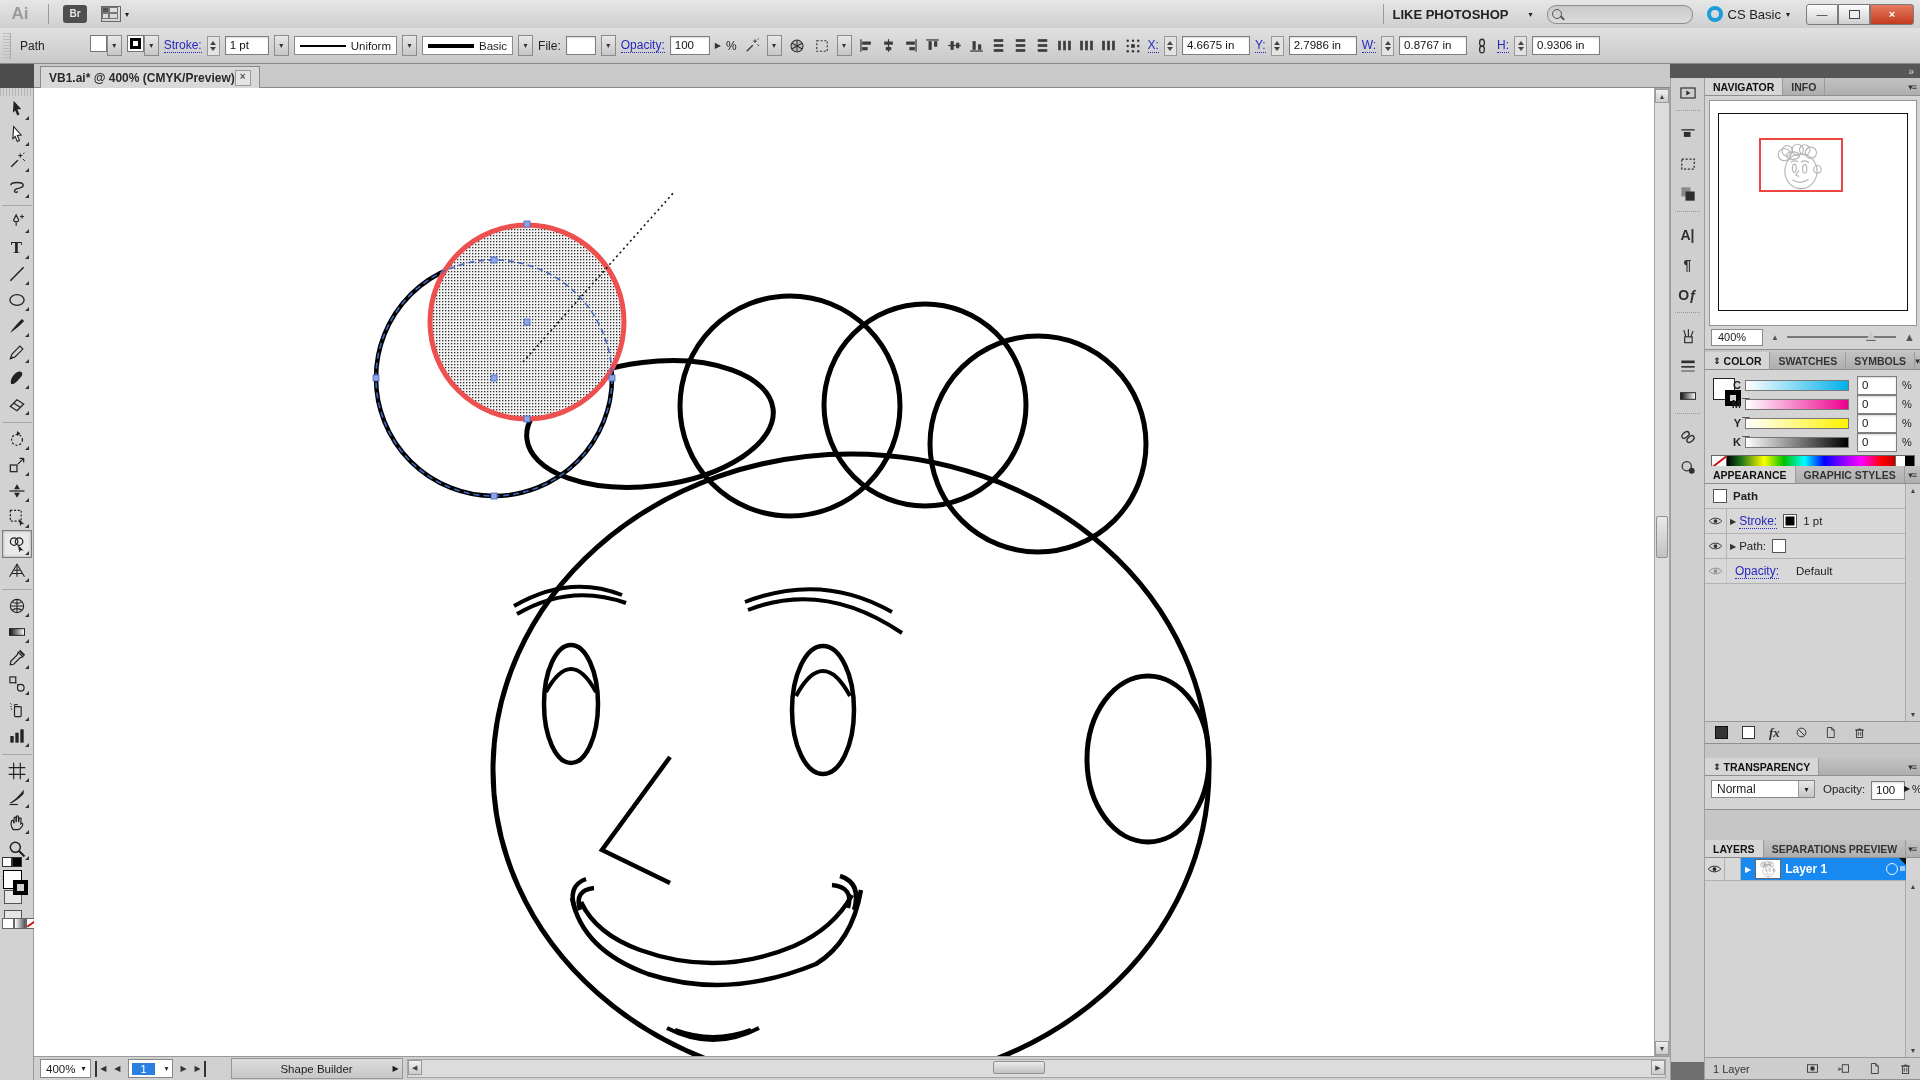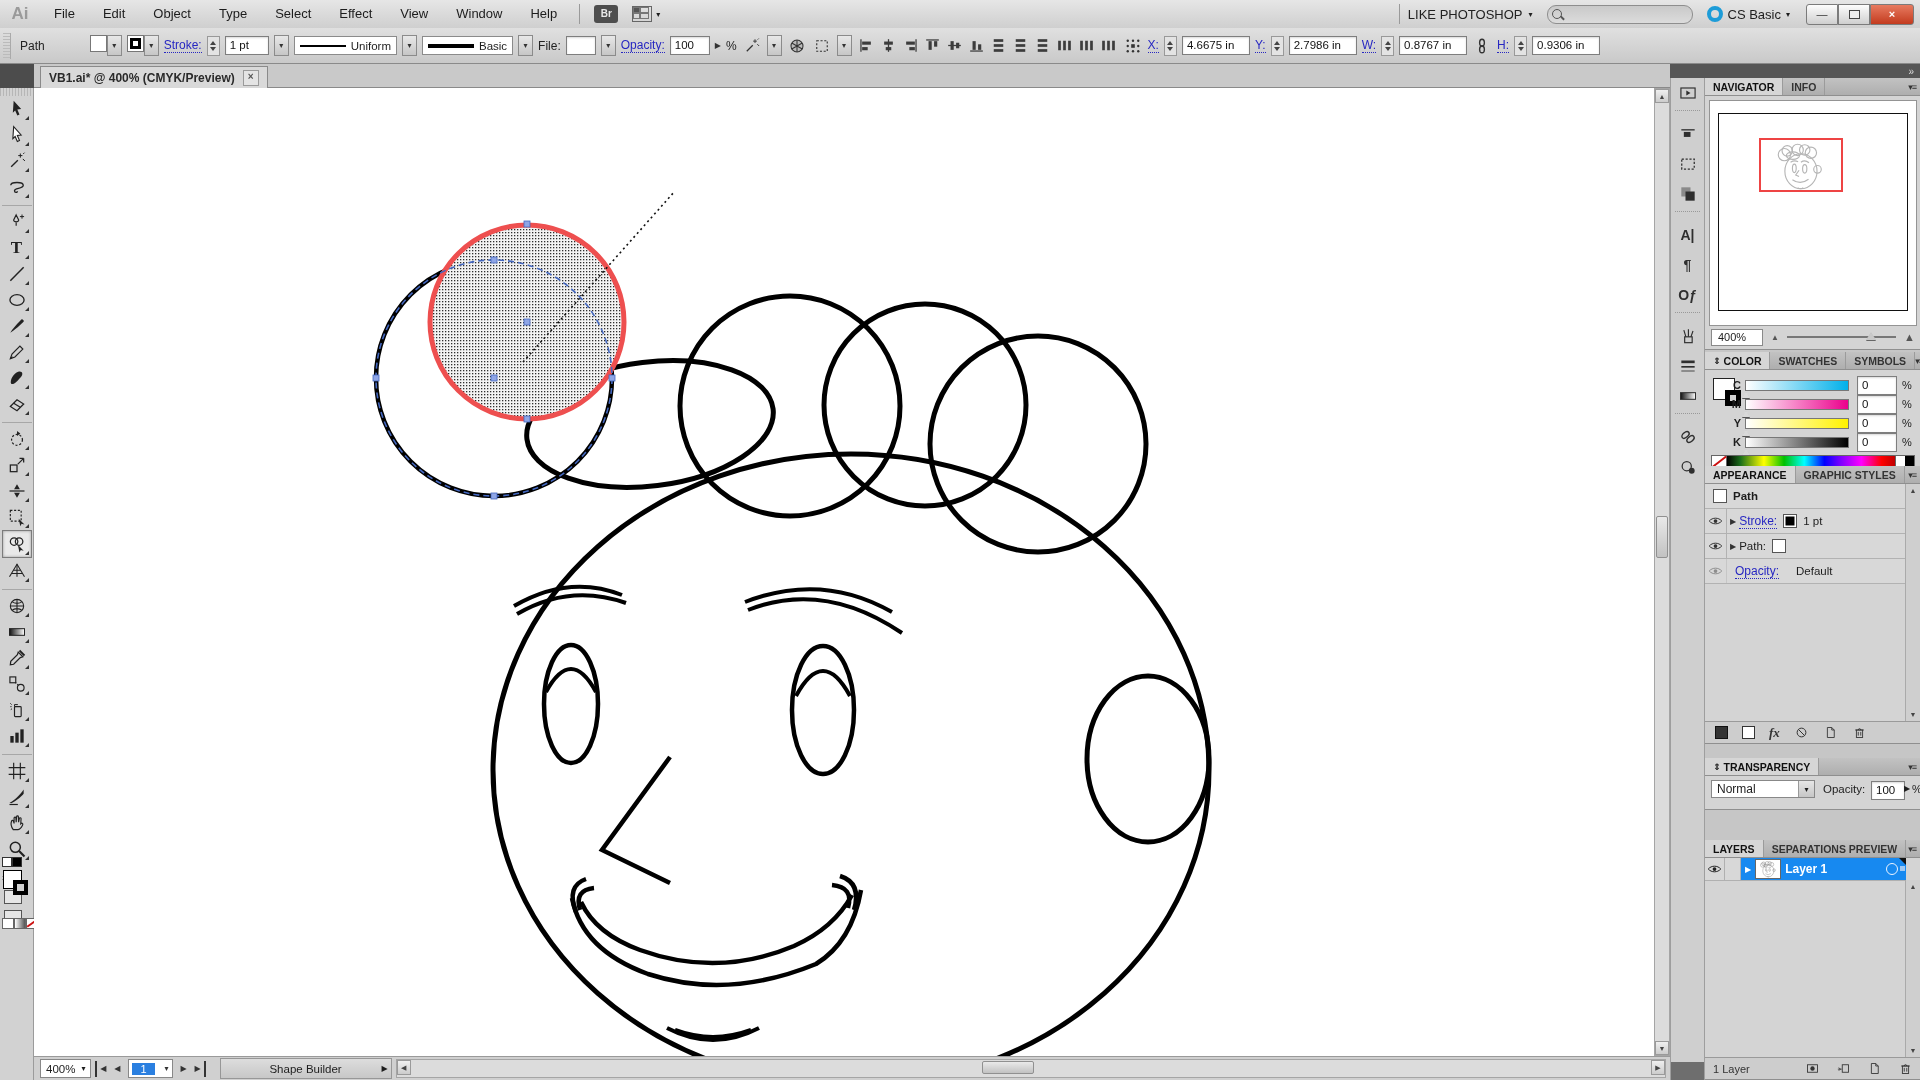--- a/index.html
+++ b/index.html
@@ -11,21 +11,21 @@
     background:linear-gradient(#e6e6e6,#cfcfcf);border-bottom:1px solid #979797;
     display:flex;align-items:center;}
   #ai-logo{width:40px;text-align:center;font-weight:bold;font-size:17px;color:#9a9a9a;}
   .menu-item{padding:0 14px;font-size:13px;color:#1c1c1c;height:28px;line-height:28px;}
   .tb-sep{width:1px;height:20px;background:#9a9a9a;margin:0 8px;}
   #br-btn{width:24px;height:18px;background:#4e4e4e;color:#e8e8e8;border-radius:3px;
     font-size:10px;font-weight:bold;text-align:center;line-height:18px;margin-left:6px;}
   #layout-btn{display:flex;align-items:center;margin-left:14px;gap:4px;}
   .grid-ic{width:18px;height:14px;border:1px solid #666;display:grid;grid-template-columns:7px 9px;grid-template-rows:6px 6px;}
   .grid-ic div{border:1px solid #777;} .grid-ic div:first-child{background:#555;}
-  #workspace{font-weight:normal;font-size:13px;color:#222;display:flex;align-items:center;gap:6px;}
+  #workspace{font-weight:bold;font-size:13px;color:#222;display:flex;align-items:center;gap:20px;}
   #searchbox{width:140px;height:17px;border:1px solid #8e8e8e;border-radius:9px;
     background:linear-gradient(#c9c9c9,#dcdcdc);display:flex;align-items:center;padding-left:4px;margin:0 14px;}
   .mag{width:8px;height:8px;border:1.5px solid #555;border-radius:50%;position:relative;}
   .mag:after{content:"";position:absolute;left:7px;top:7px;width:5px;height:1.5px;background:#555;transform:rotate(45deg);}
   #cslive{display:flex;align-items:center;gap:5px;font-size:13px;}
   #cs-logo{width:16px;height:16px;border:4px solid #1d9cd8;border-radius:50%;box-sizing:border-box;}
   .winbtns{display:flex;margin-left:16px;margin-right:6px;}
   .winbtn{width:30px;height:19px;border:1px solid #7b7b7b;background:linear-gradient(#fdfdfd,#cfcfcf);
     display:flex;align-items:center;justify-content:center;font-size:11px;color:#333;}
   .winbtn.first{border-radius:3px 0 0 3px;} 
@@ -78,38 +78,38 @@
   #fs-back{position:absolute;left:11px;top:24px;width:15px;height:15px;background:#000;}
   #fs-back:after{content:"";position:absolute;inset:4px;background:#d2d2d2;}
   .triorow{position:absolute;top:46px;left:0;display:flex;}
   .trio{width:10px;height:9px;border:1px solid #666;background:#fff;position:relative;}
   .trio.grad{background:linear-gradient(90deg,#fff,#555);}
   .trio.none:after{content:"";position:absolute;left:-1px;top:3px;width:13px;height:2px;background:#cc1111;transform:rotate(-35deg);}
   .modebtn{width:16px;height:12px;border:1px solid #555;margin-top:6px;background:#e6e6e6;}
   
   #tabstrip{position:absolute;left:34px;top:64px;right:250px;height:24px;background:#c9c9c9;border-bottom:1px solid #8a8a8a;box-sizing:border-box;}
   #doctab{position:absolute;left:6px;top:2px;height:21px;background:#d9d9d9;border:1px solid #8a8a8a;border-bottom:none;
-    display:flex;align-items:center;padding:0 8px;gap:8px;font-size:12px;font-weight:bold;color:#2a2a2a;}
+    display:flex;align-items:center;padding:0 8px;font-size:12px;font-weight:bold;color:#2a2a2a;}
   #tab-close{width:14px;height:14px;border:1px solid #9a9a9a;background:#e4e4e4;font-size:10px;line-height:12px;text-align:center;color:#555;}
   #canvas{position:absolute;left:34px;top:88px;width:1620px;height:968px;background:#fff;overflow:hidden;}
   
   .sb{position:absolute;background:#dcdcdc;border:1px solid #a5a5a5;box-sizing:border-box;}
   .sb-btn{position:absolute;background:linear-gradient(#efefef,#cccccc);border:1px solid #9a9a9a;
      display:flex;align-items:center;justify-content:center;font-size:7px;color:#444;box-sizing:border-box;}
   .sb-thumb{position:absolute;background:linear-gradient(#e9e9e9,#c2c2c2);border:1px solid #909090;border-radius:2px;box-sizing:border-box;}
   
   #statusbar{position:absolute;left:34px;bottom:0;height:24px;right:250px;background:#d0d0d0;border-top:1px solid #9a9a9a;
      display:flex;align-items:center;font-size:11.5px;box-sizing:border-box;}
   .st-zoom{display:flex;align-items:center;gap:6px;background:#fff;border:1px solid #888;height:17px;padding:0 5px;margin-left:6px;}
   .navbtn{width:16px;height:16px;display:flex;align-items:center;justify-content:center;font-size:8px;color:#333;}
   .navbtn.bar{border-left:2px solid #333;width:12px;margin-left:4px;}
   .navbtn.barR{border-right:2px solid #333;width:12px;}
   #ab-box{display:flex;align-items:center;background:#fff;border:1px solid #888;height:17px;padding:0 3px;gap:10px;margin:0 3px;}
   #ab-num{background:#2a7fe0;color:#fff;padding:0 8px;font-size:11px;}
-  #st-tool{margin-left:14px;width:170px;height:19px;background:linear-gradient(#ddd,#c7c7c7);
+  #st-tool{margin-left:25px;width:170px;height:19px;background:linear-gradient(#ddd,#c7c7c7);
      border:1px solid #979797;display:flex;align-items:center;justify-content:center;position:relative;font-size:11.5px;}
   #st-tool span.pop{position:absolute;right:3px;font-size:8px;}
   
   #collapsebar{position:absolute;right:0;top:64px;width:250px;height:14px;background:#565656;color:#ddd;
      display:flex;align-items:center;justify-content:flex-end;padding-right:6px;font-size:10px;box-sizing:border-box;}
   #dockstrip{position:absolute;right:216px;top:78px;width:34px;bottom:0;background:#cfcfcf;border-left:1px solid #9e9e9e;box-sizing:border-box;}
   #dockstrip .dock-ic{width:33px;height:30px;display:flex;align-items:center;justify-content:center;color:#2f2f2f;position:relative;}
   #dockstrip .dock-ic svg{width:20px;height:20px;}
   .dglyph{position:absolute;inset:0;display:flex;align-items:center;justify-content:center;font-size:14px;font-weight:bold;}
   .dsep{height:6px;border-top:1px dotted #999;margin:2px 4px;}
@@ -423,31 +423,20 @@
         <path d="M44,84 Q61,96 78,83"></path>
         <path d="M55,101 Q61,105 67,101"></path>
     </symbol>
   </defs>
 </svg>
 
 <div id="app">
 
   <div id="titlebar">
     <div id="ai-logo">Ai</div>
-    <div style="display:flex">
-      <div class="menu-item">File</div>
-        <div class="menu-item">Edit</div>
-        <div class="menu-item">Object</div>
-        <div class="menu-item">Type</div>
-        <div class="menu-item">Select</div>
-        <div class="menu-item">Effect</div>
-        <div class="menu-item">View</div>
-        <div class="menu-item">Window</div>
-        <div class="menu-item">Help</div>
-    </div>
     <div class="tb-sep"></div>
     <div id="br-btn">Br</div>
     <div id="layout-btn">
       <span class="grid-ic">
           <div></div>
           <div></div>
           <div></div>
           <div></div>
         </span>
       <span style="font-size:8px">▾</span>

